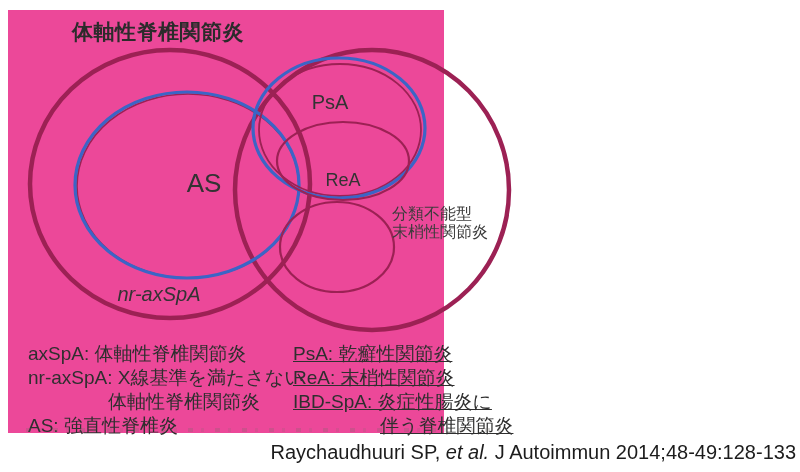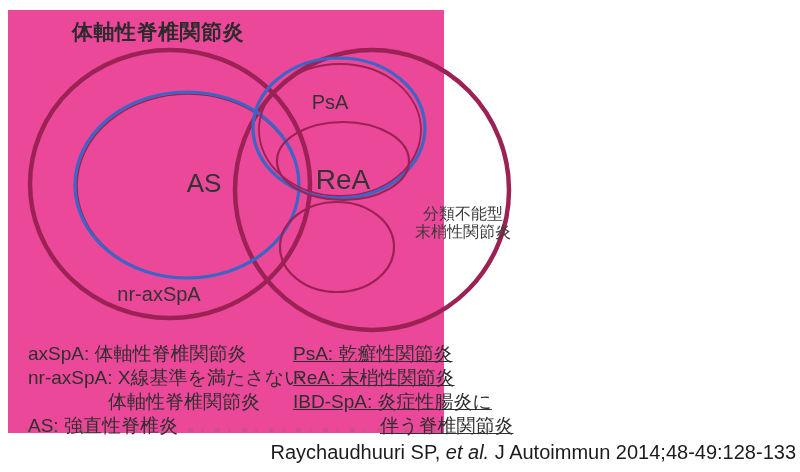--- a/index.html
+++ b/index.html
@@ -16,27 +16,27 @@
     position:absolute;top:8px;transform:translateX(-50%);
     font-size:21px;font-weight:bold;color:#2b2b2b;letter-spacing:0.5px;white-space:nowrap;
   }
   .title-axial{left:150px;}
   .title-peripheral{left:362px;}
   .vlabel{
     position:absolute;transform:translate(-50%,-50%);
     color:#333333;white-space:nowrap;
   }
   .lbl-as{left:148px;top:173px;font-size:26px;margin-left:48px;}
-  .lbl-nraxspa{left:151px;top:284px;font-size:20px;}
+  .lbl-nraxspa{left:151px;top:284px;font-size:20px;font-style:italic;}
   .lbl-psa{left:322px;top:92px;font-size:20px;}
-  .lbl-rea{left:335px;top:170px;font-size:28px;}
+  .lbl-rea{left:335px;top:170px;font-size:18px;}
   .lbl-ibdspa{left:328px;top:257px;font-size:22px;}
   .unclassified{
-    position:absolute;left:407px;top:195px;font-size:16px;line-height:18px;
-    color:#3c3c3c;white-space:nowrap;text-align:center;
+    position:absolute;left:384px;top:195px;font-size:16px;line-height:18px;
+    color:#3c3c3c;white-space:nowrap;
   }
   .legend{
     position:absolute;font-size:19px;line-height:24px;color:#2f2f2f;white-space:nowrap;margin-top:8px;
   }
   .legend-left{left:20px;top:324px;}
   .legend-right{left:285px;top:324px;text-decoration:underline;}
   .legend .indent-left{padding-left:80px;}
   .legend .indent-right{padding-left:87px;text-align:right;}
   .cropped-artifact{
     position:absolute;left:18px;bottom:1px;width:478px;height:4px;opacity:.45;

